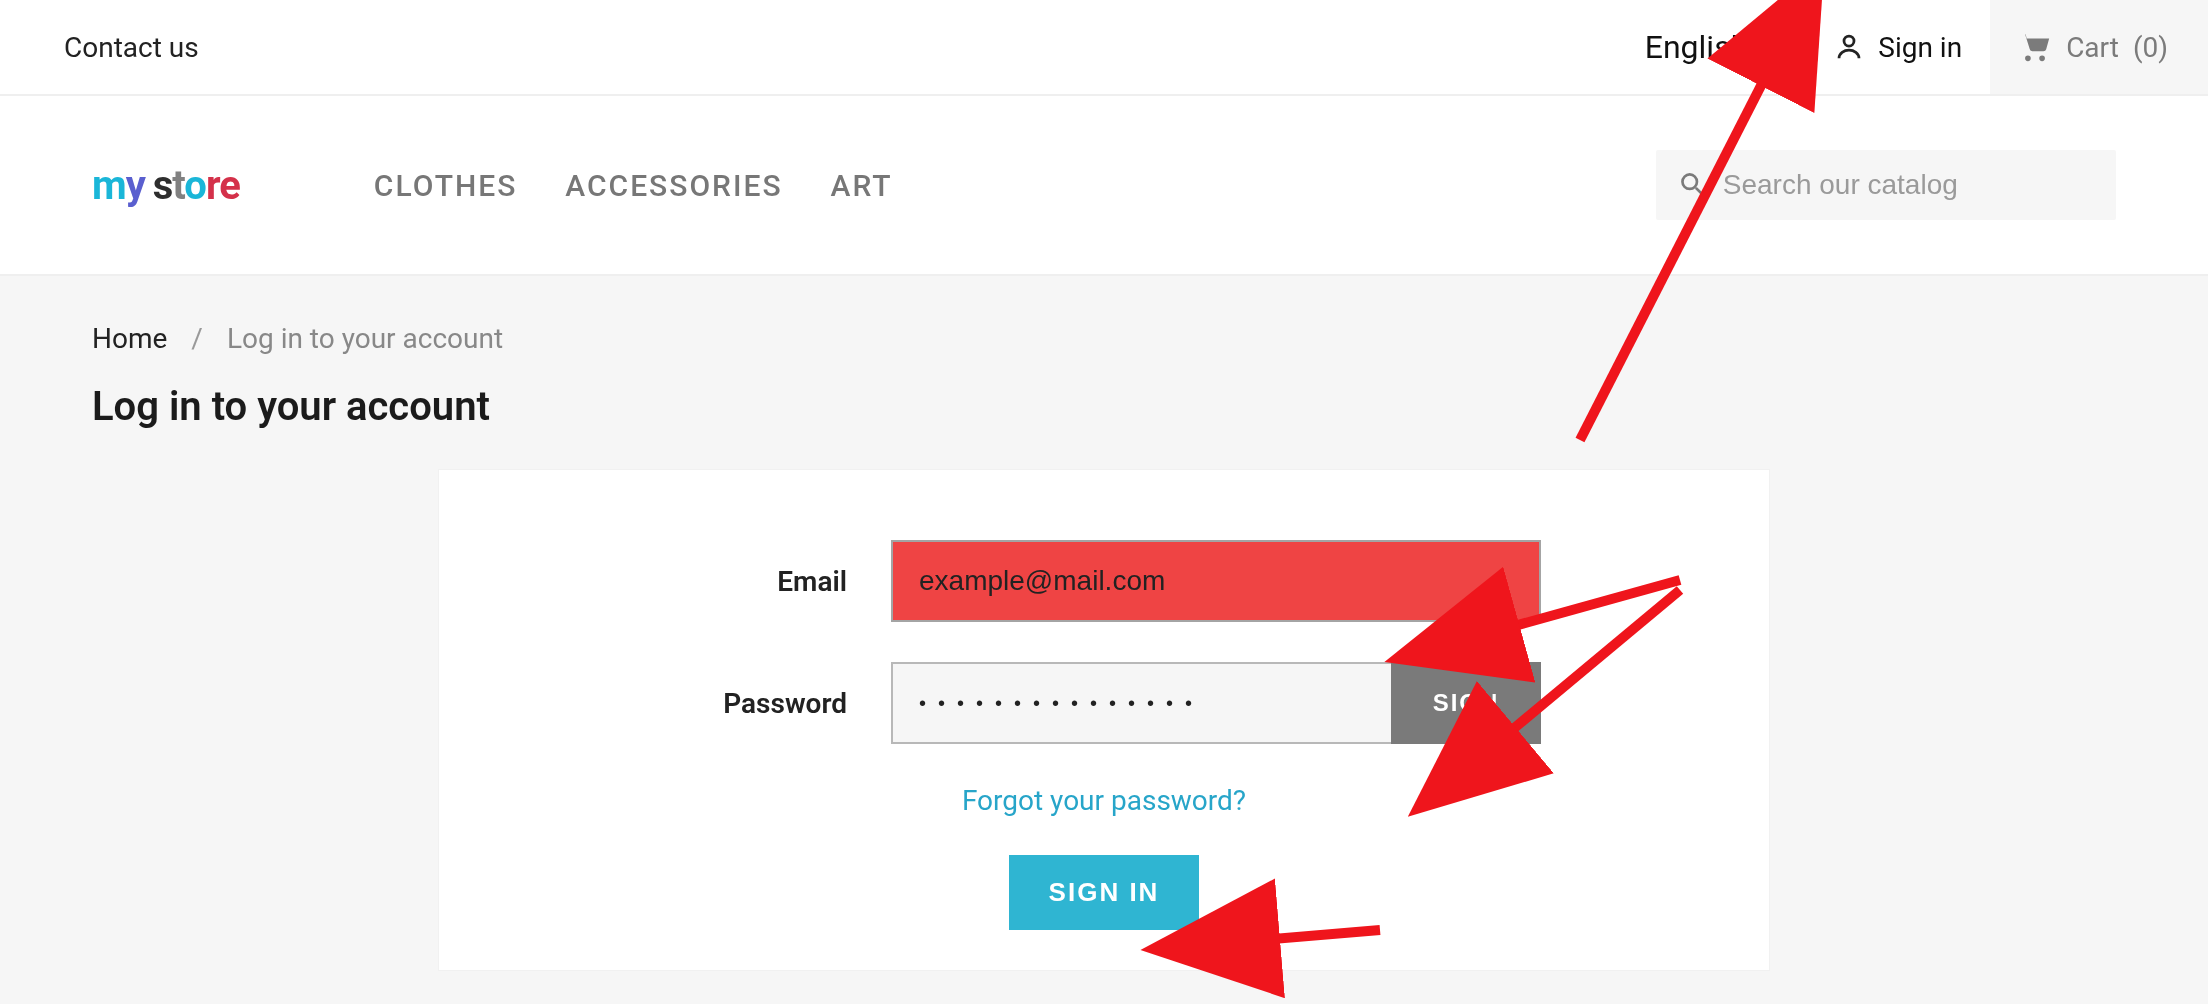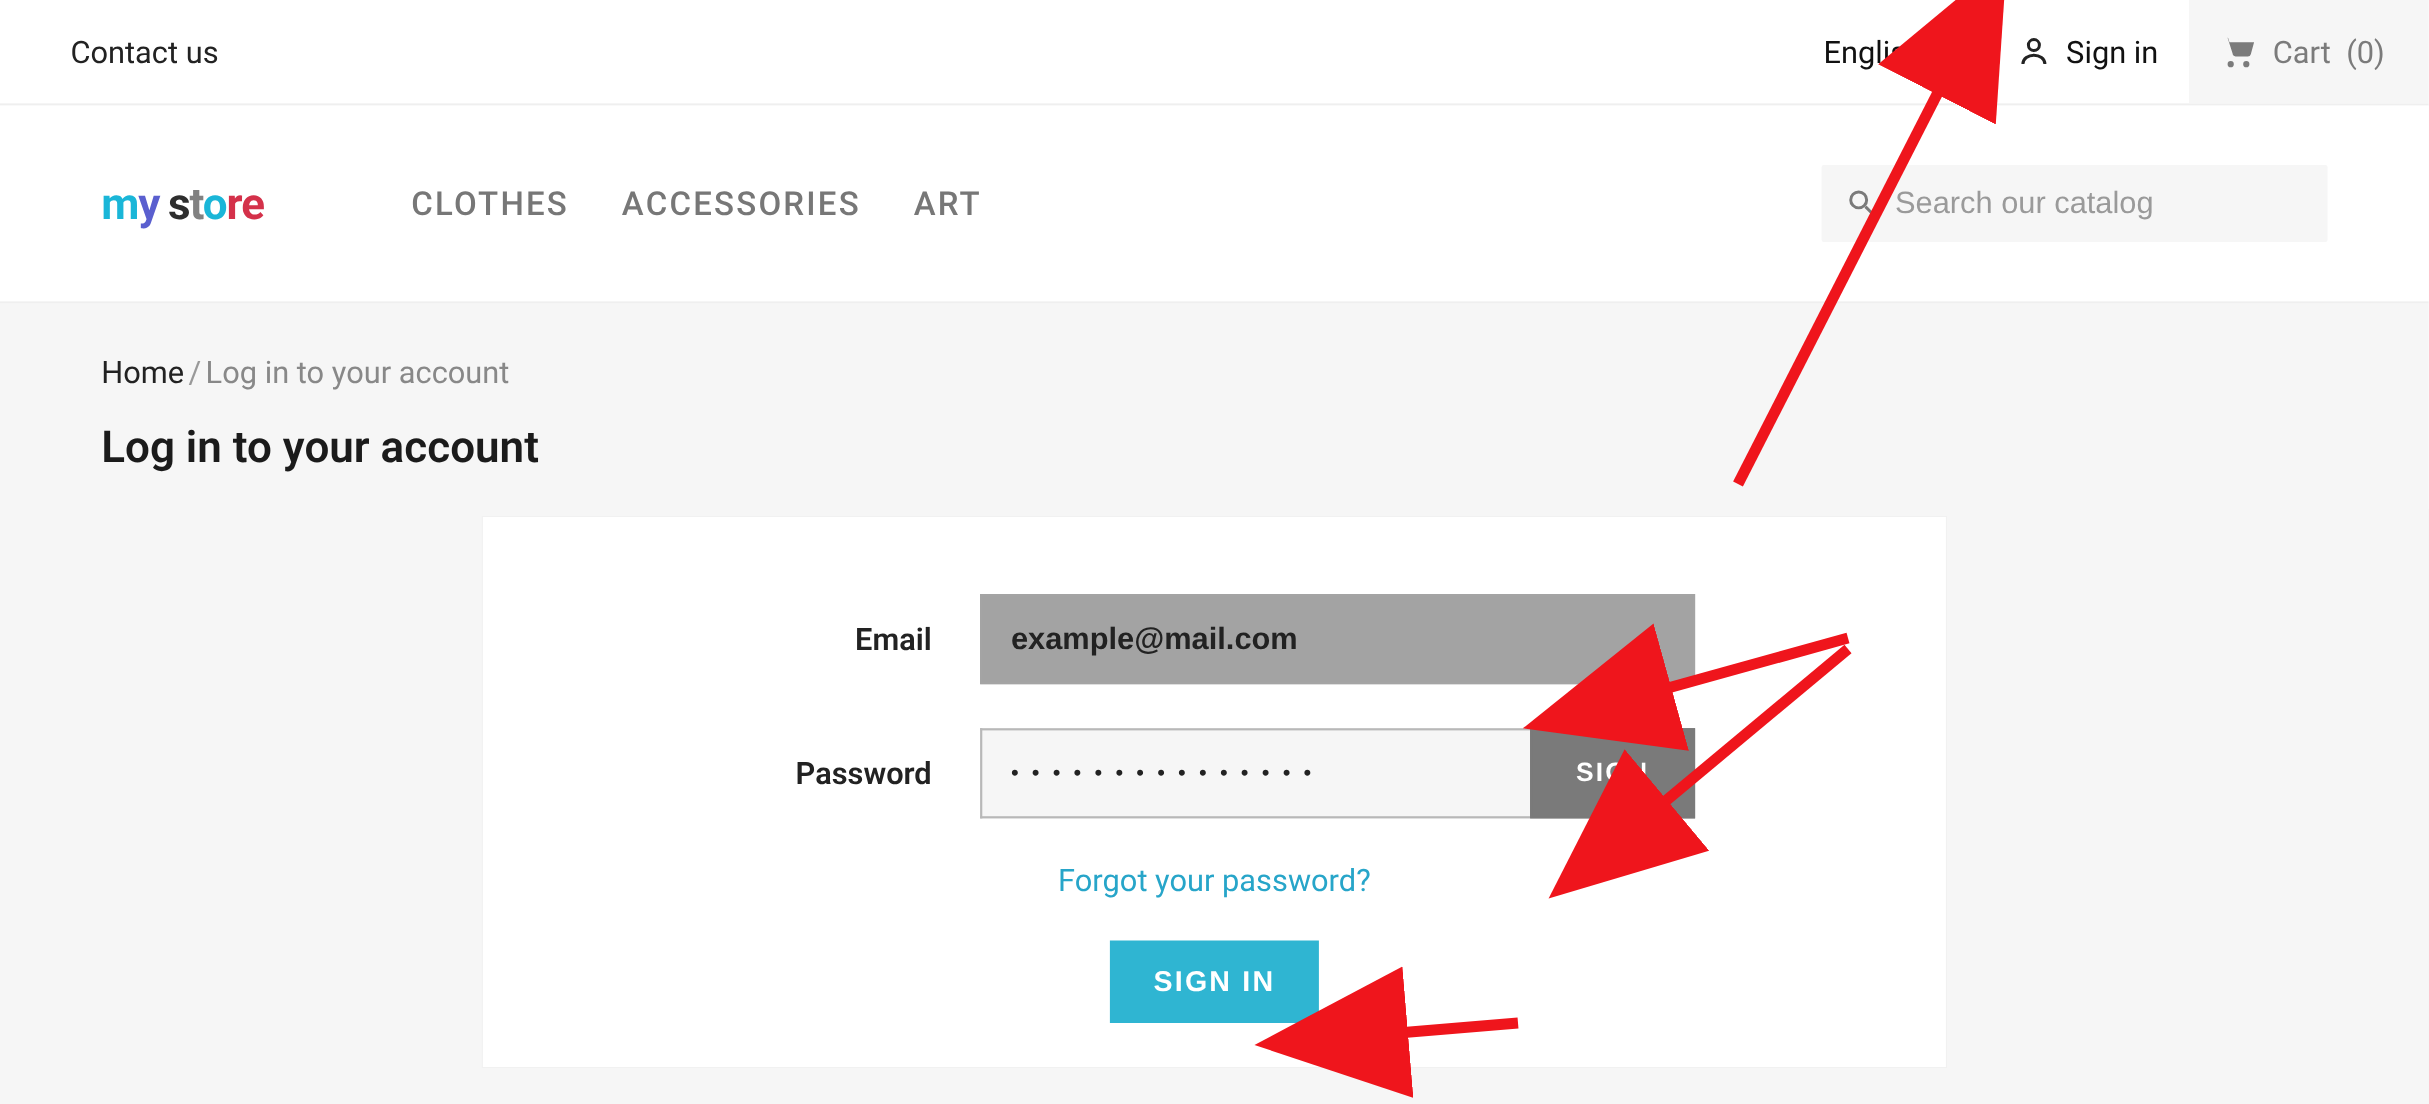--- a/index.html
+++ b/index.html
@@ -28,21 +28,21 @@
   }
   .topnav-right {
     display: flex;
     align-items: stretch;
     height: 100%;
   }
   .lang-select {
     display: flex;
     align-items: center;
     padding: 0 28px;
-    font-size: 28px;
+    font-size: 32px;
     color: #111;
     gap: 10px;
     cursor: pointer;
   }
   .caret-down {
     width: 0; height: 0;
     border-left: 10px solid transparent;
     border-right: 10px solid transparent;
     border-top: 12px solid #111;
     margin-top: 4px;
@@ -132,21 +132,21 @@
   
   .page {
     background: #f6f6f6;
     min-height: calc(1004px - 96px - 180px);
     padding: 46px 92px 0 92px;
   }
   .breadcrumb {
     font-size: 28px;
     color: #222;
     display: flex;
-    gap: 4px;
+    gap: 24px;
     align-items: center;
     margin-bottom: 28px;
   }
   .breadcrumb .sep { color: #999; }
   .breadcrumb .bc-current { color: #888; }
   .page-title {
     font-size: 40px;
     font-weight: 600;
     color: #1b1b1b;
     margin-bottom: 40px;
@@ -181,23 +181,22 @@
   .control input[type="password"] {
     flex: 1;
     height: 82px;
     border: 2px solid #b8b8b8;
     padding: 0 26px;
     font-size: 28px;
     color: #222;
     outline: none;
   }
   .control input.email {
-    background: #a3a3a3;
+    background: #ef4444;
     border-color: #a4a4a4;
-    font-weight: bold;
   }
   .control input.pwd {
     background: #f6f6f6;
     letter-spacing: 12px;
     font-size: 20px;
     color: #222;
     border-right: none;
   }
   .show-btn {
     width: 150px;

